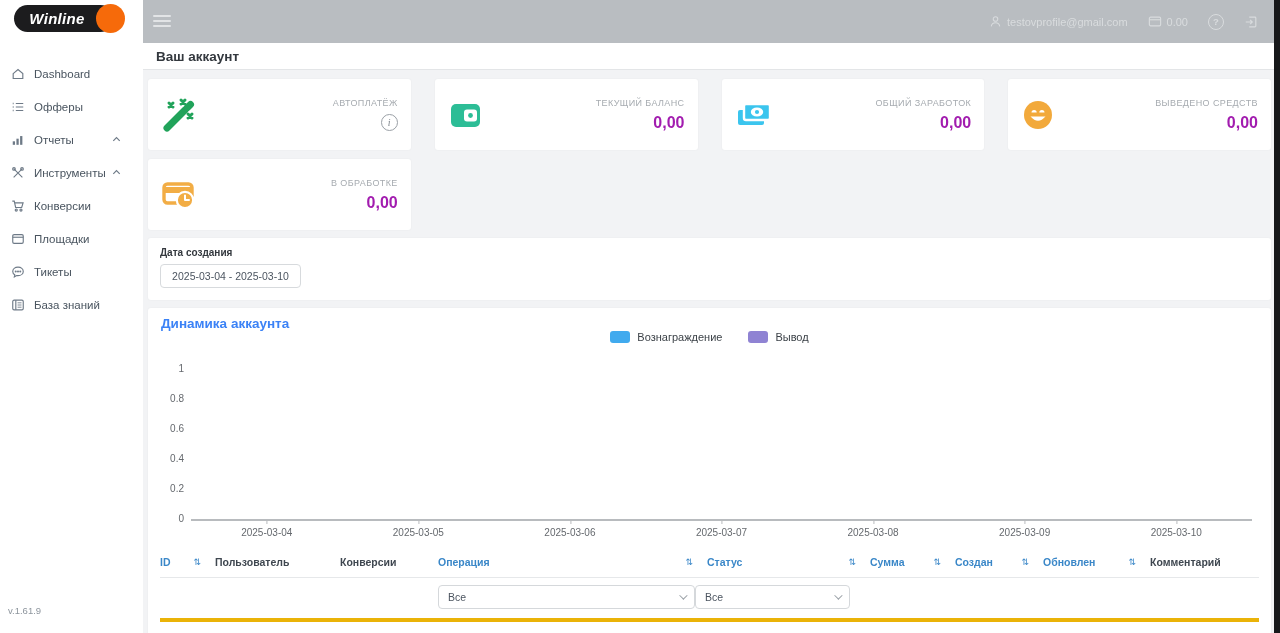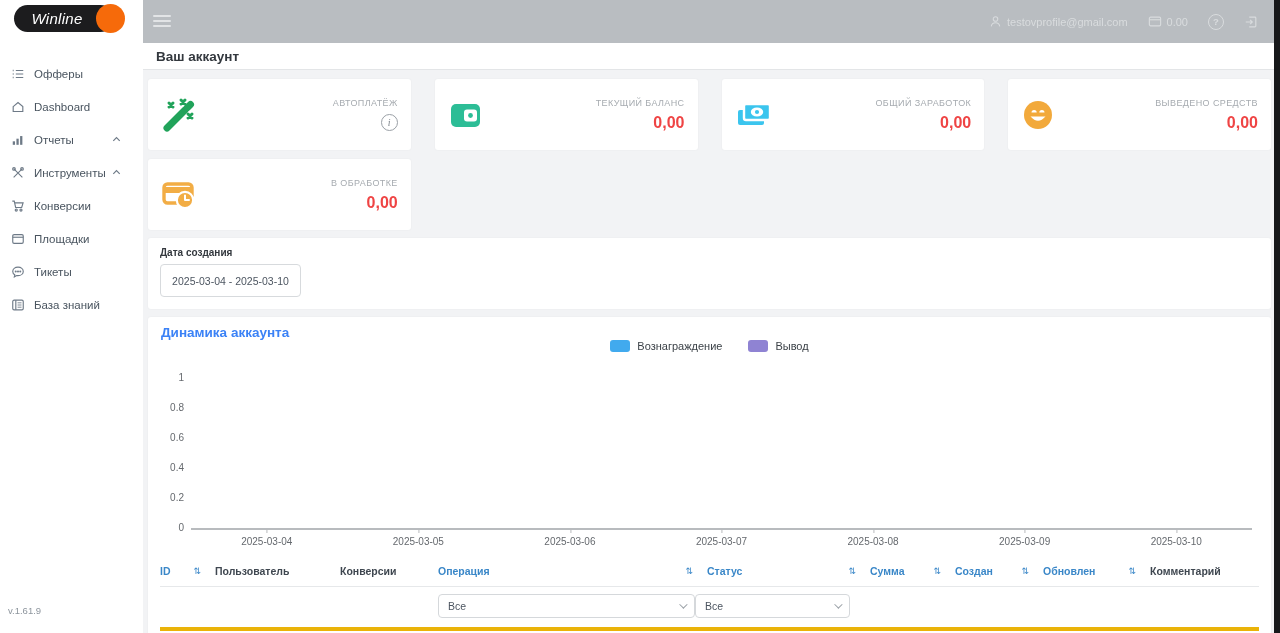--- a/index.html
+++ b/index.html
@@ -4,21 +4,21 @@
 <style>
   * { box-sizing: border-box; margin: 0; padding: 0; }
   html,body { width:1280px; height:633px; overflow:hidden; }
   body { font-family:"Liberation Sans", sans-serif; background:#fff; }
   .stage { position:relative; width:1280px; height:633px; overflow:hidden; background:#f2f3f5; }
 
   
   .sidebar { position:absolute; left:0; top:0; width:143px; height:633px; background:#fff; z-index:3; }
   .logo { position:absolute; left:14px; top:4px; width:111px; height:29px; cursor:pointer; }
   .logo-pill { position:absolute; left:0; top:1px; width:100px; height:27px; background:#1c1c1e; border-radius:14px;
-               color:#fff; font-weight:normal; font-style:italic; font-size:15px; letter-spacing:.3px;
+               color:#fff; font-weight:bold; font-style:italic; font-size:15px; letter-spacing:.3px;
                display:flex; align-items:center; justify-content:center; padding-right:14px; }
   .logo-circle { position:absolute; right:0; top:0; width:29px; height:29px; border-radius:50%; background:#f66a0a; }
   .nav { position:absolute; top:57px; left:0; right:0; }
   .nav-item { display:flex; align-items:center; height:33px; padding:0 12px 0 11px; color:#49545f;
               font-size:11.5px; cursor:pointer; }
   .nav-item svg { margin-right:9px; flex:0 0 auto; color:#6e7a87; }
   .nav-chevron { margin-left:auto; color:#8a93a0; }
   .version { position:absolute; left:8px; bottom:17px; font-size:9.5px; color:#8d959d; }
 
   
@@ -36,29 +36,29 @@
   .page-title-bar { height:27px; background:#fff; border-bottom:1px solid #e3e5e7; display:flex; align-items:center;
                     padding-left:13px; }
   .page-title { font-size:13.5px; font-weight:bold; color:#33383e; }
 
   .cards-grid { display:grid; grid-template-columns:repeat(4,1fr); gap:24px; margin:9px 3px 0 5px; }
   .stat-card { background:#fff; border-radius:3px; height:71px; padding:10px 13px; display:flex;
                justify-content:space-between; box-shadow:0 0 2px rgba(0,0,0,.05); }
   .card-icon { width:40px; display:flex; align-items:center; }
   .card-right { display:flex; flex-direction:column; align-items:flex-end; justify-content:center; gap:6px; }
   .card-label { font-size:9px; letter-spacing:.4px; color:#a6abb0; white-space:nowrap; }
-  .card-value { font-size:16px; font-weight:bold; color:#ef4444; }
+  .card-value { font-size:16px; font-weight:bold; color:#a21caf; }
   .info-circle { width:17px; height:17px; border:1px solid #9aa0a6; border-radius:50%; color:#7d848b;
                  font-size:10px; font-style:italic; font-family:"Liberation Serif", serif;
                  display:flex; align-items:center; justify-content:center; cursor:pointer; }
 
   .date-card { margin:8px 3px 0 5px; background:#fff; border-radius:3px; padding:9px 12px 12px;
                box-shadow:0 0 2px rgba(0,0,0,.05); }
   .date-label { font-size:10px; font-weight:bold; color:#33383e; }
-  .date-input { margin-top:6px; width:141px; height:33px; border:1px solid #d7dadd; border-radius:4px;
+  .date-input { margin-top:6px; width:141px; height:24px; border:1px solid #d7dadd; border-radius:4px;
                 background:#fff; font-size:10.5px; color:#4c5560; text-align:center;
                 font-family:"Liberation Sans", sans-serif; display:block; }
 
   .main-card { margin:8px 3px 0 5px; background:#fff; border-radius:3px 3px 0 0; height:329px; padding-top:8px;
                box-shadow:0 0 2px rgba(0,0,0,.05); position:relative; }
   .chart-title { font-size:13.5px; font-weight:bold; color:#3b82f6; padding-left:13px; }
   .legend { margin-top:0; display:flex; justify-content:center; gap:26px; }
   .legend-item { display:flex; align-items:center; font-size:11px; color:#3c4248; cursor:pointer; }
   .swatch { width:20px; height:12px; border-radius:3px; margin-right:7px; }
   .swatch-reward { background:#41aaee; }
@@ -103,30 +103,30 @@
 
   <aside class="sidebar">
     <div class="logo">
       <div class="logo-pill">Winline</div>
       <div class="logo-circle"></div>
     </div>
 
     <nav class="nav">
       <div class="nav-item">
         <svg width="14" height="14" viewBox="0 0 16 16" fill="none" stroke="currentColor" stroke-width="1.3">
+            <path d="M2.5 7.5 L8 2.8 L13.5 7.5 V13.2 H2.5 Z"></path>
+          </svg>
+        <span>Dashboard</span>
+      </div>
+      <div class="nav-item">
+        <svg width="14" height="14" viewBox="0 0 16 16" fill="none" stroke="currentColor" stroke-width="1.3">
             <path d="M5.5 4 H14 M5.5 8 H14 M5.5 12 H14"></path>
             <path d="M2 4 H3 M2 8 H3 M2 12 H3" stroke-width="1.6"></path>
           </svg>
         <span>Офферы</span>
-      </div>
-      <div class="nav-item">
-        <svg width="14" height="14" viewBox="0 0 16 16" fill="none" stroke="currentColor" stroke-width="1.3">
-            <path d="M2.5 7.5 L8 2.8 L13.5 7.5 V13.2 H2.5 Z"></path>
-          </svg>
-        <span>Dashboard</span>
       </div>
       <div class="nav-item">
         <svg width="14" height="14" viewBox="0 0 16 16" fill="currentColor">
             <rect x="2" y="9.5" width="2.6" height="4"></rect>
             <rect x="6.2" y="6.5" width="2.6" height="7"></rect>
             <rect x="10.4" y="3.5" width="2.6" height="10"></rect>
           </svg>
         <span>Отчеты</span>
         <svg class="nav-chevron" width="11" height="11" viewBox="0 0 12 12" fill="none" stroke="currentColor" stroke-width="1.3">
             <path d="M2.5 7.5 L6 4 L9.5 7.5"></path>

